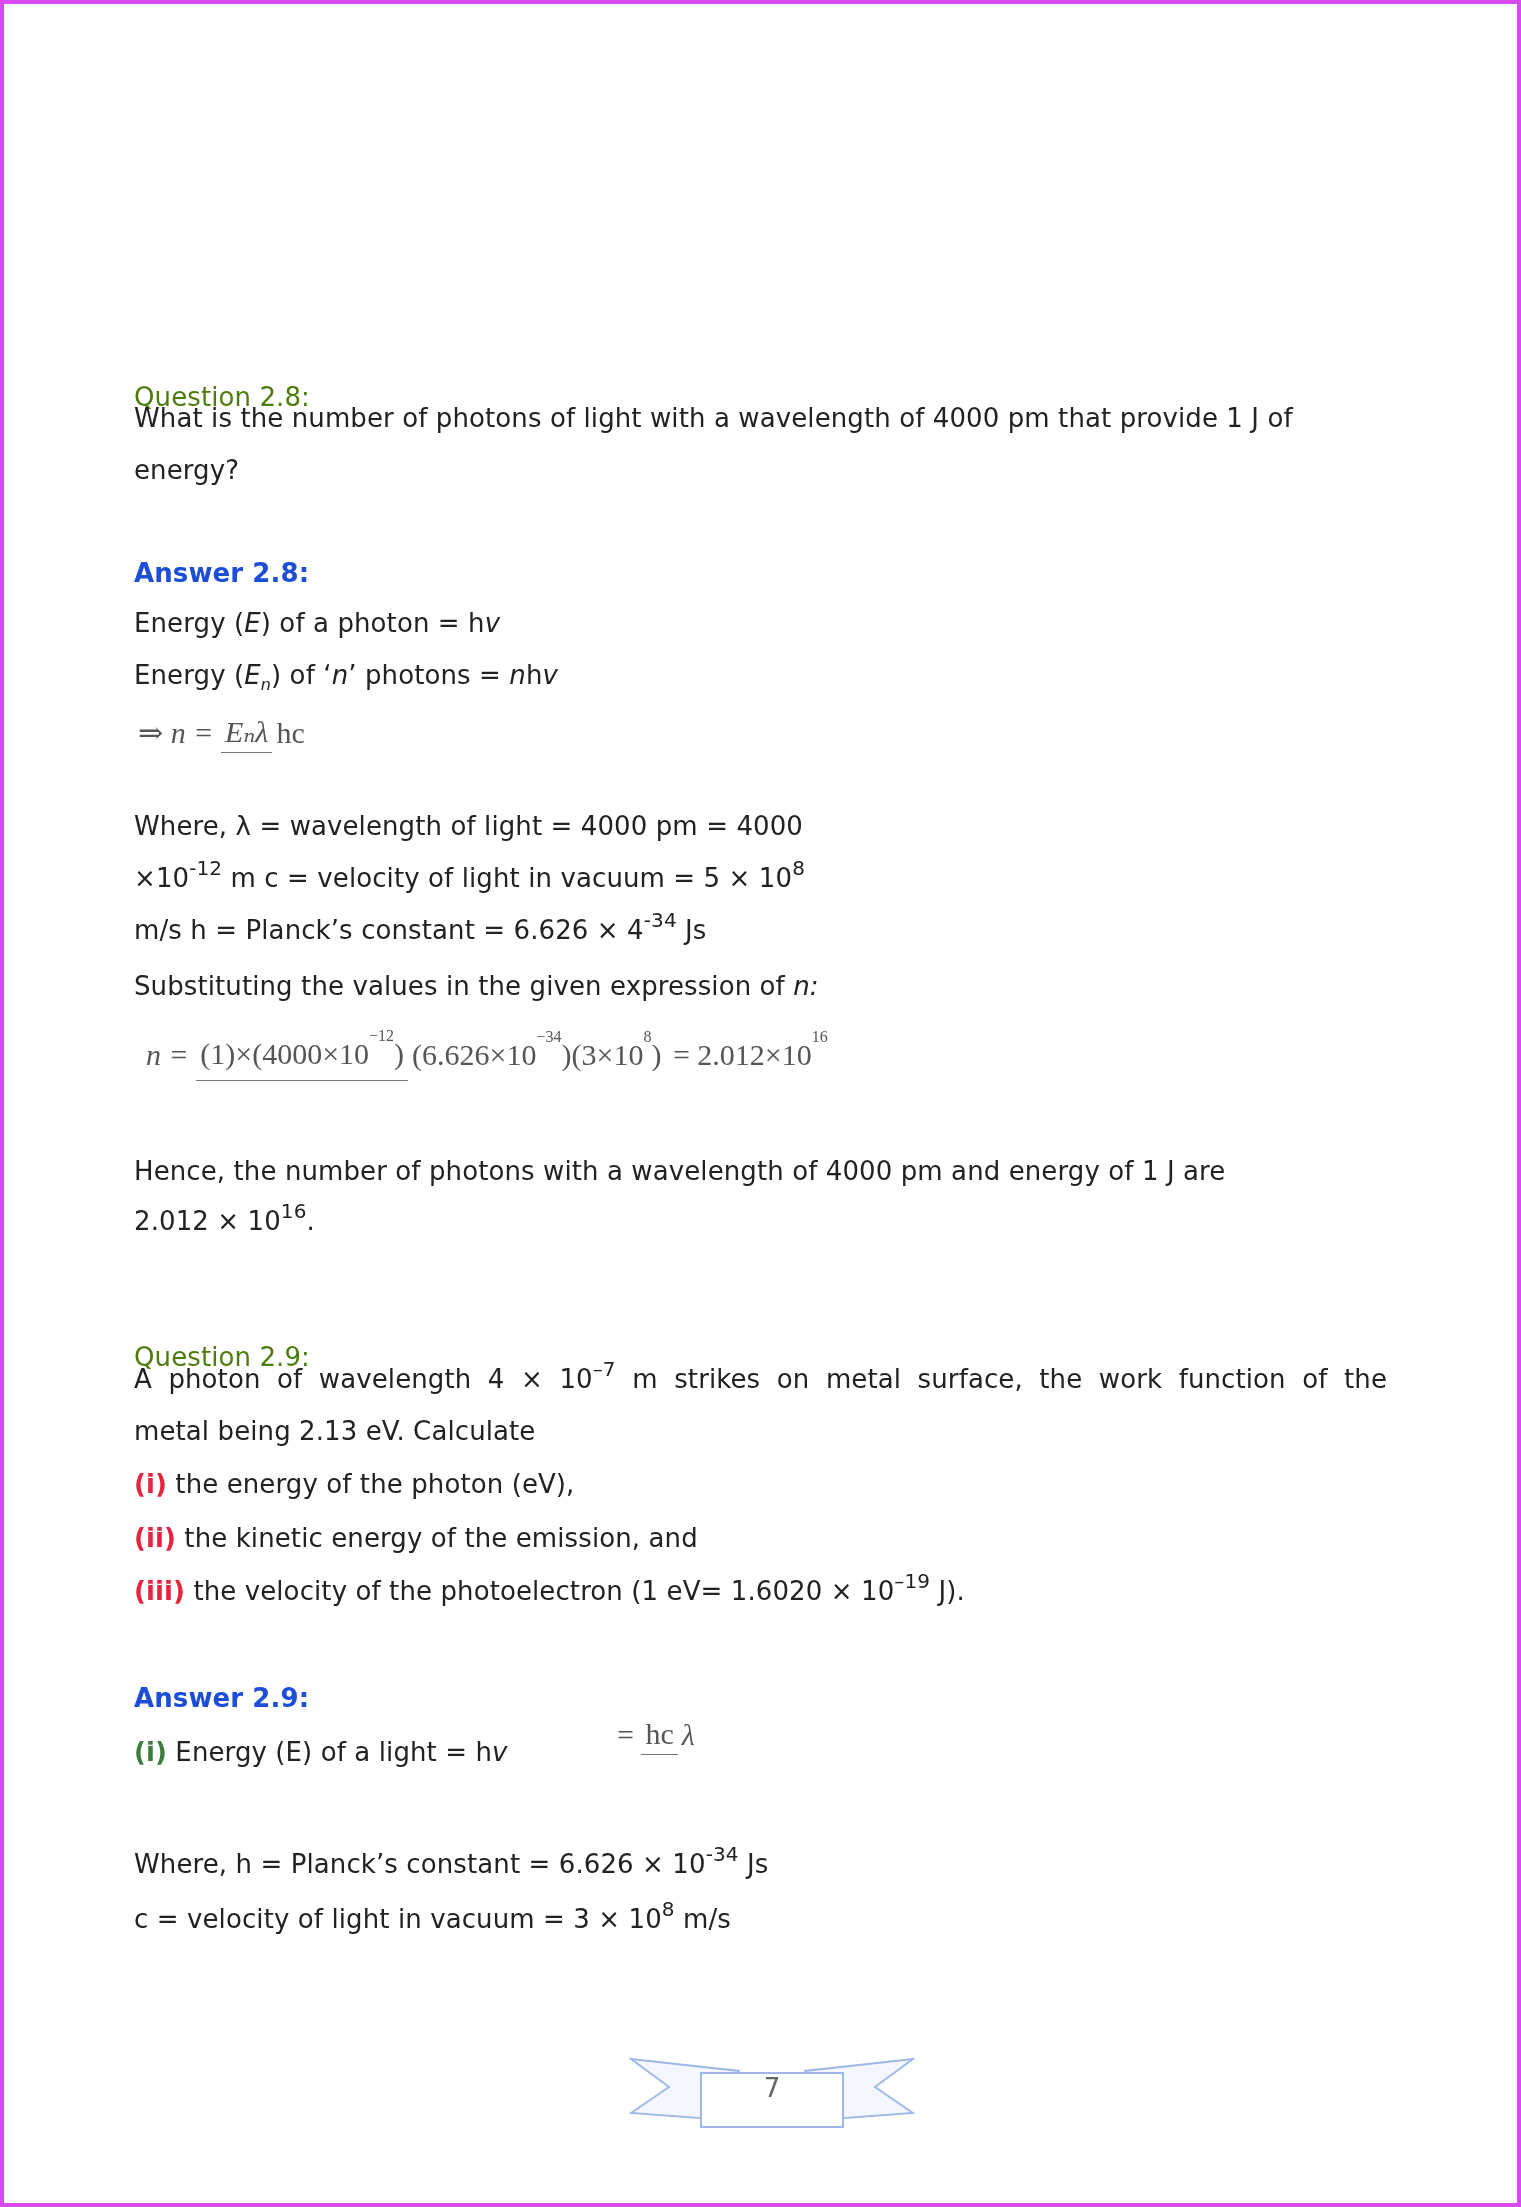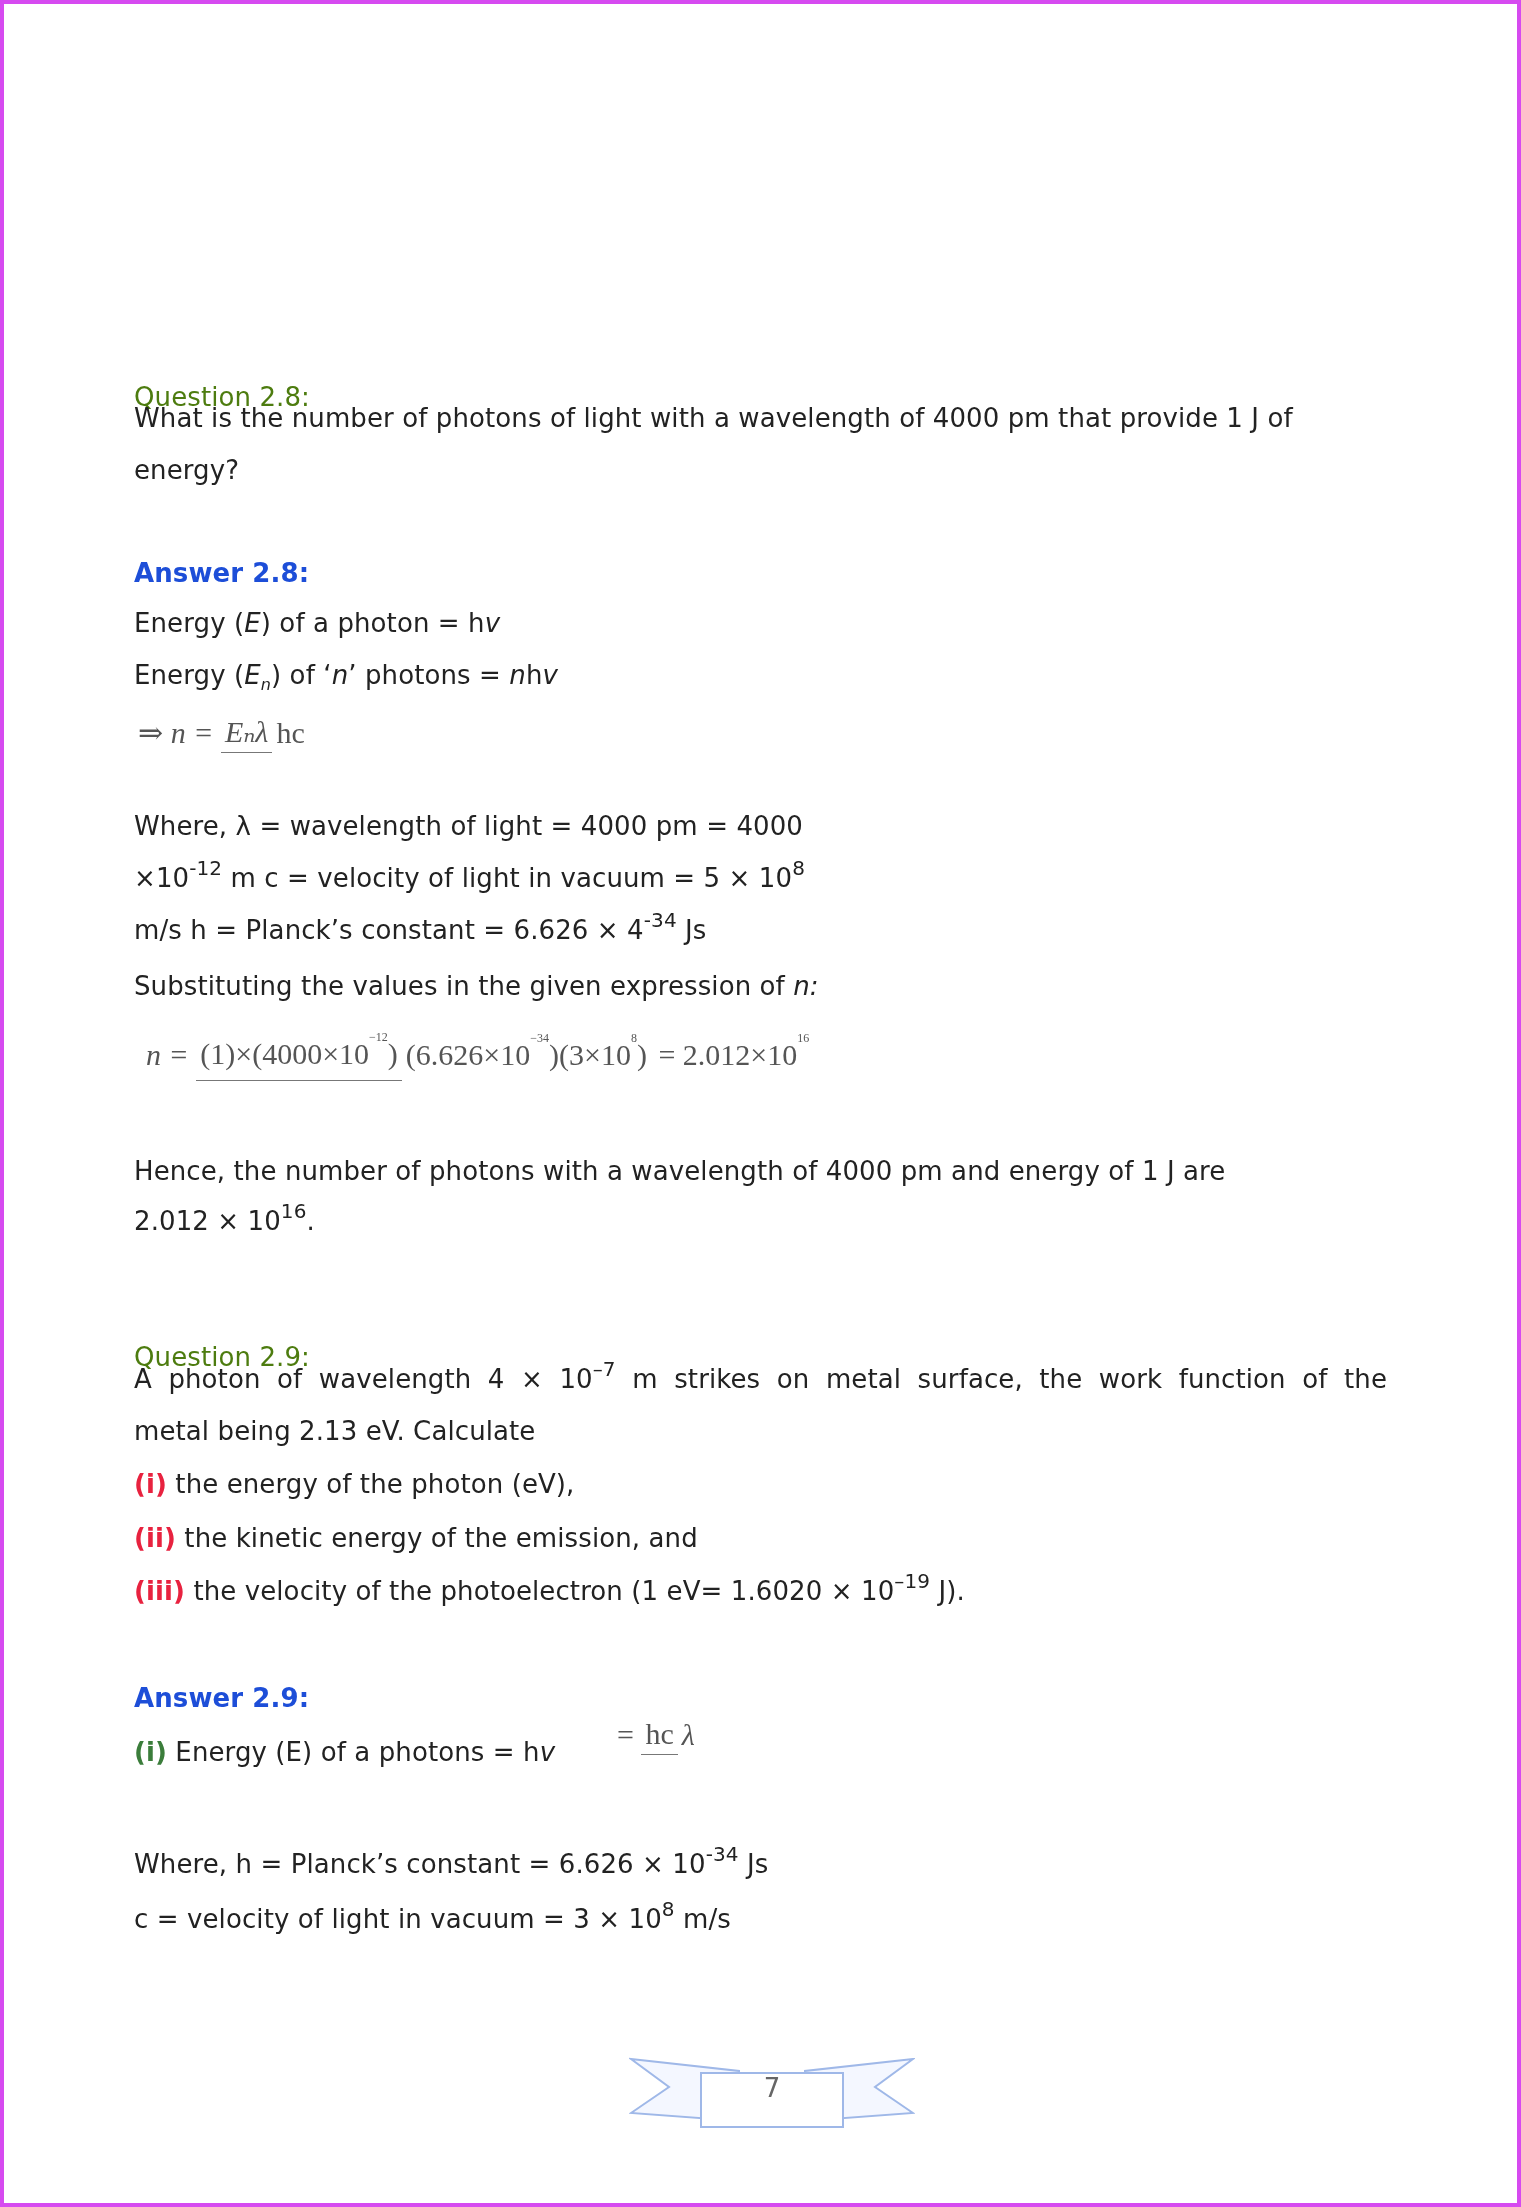--- a/index.html
+++ b/index.html
@@ -24,21 +24,21 @@
   sup { font-size: 20px; line-height: 0; position: relative; top: -2px; }
   sub { font-size: 16px; line-height: 0; }
   i { font-style: italic; }
   .math {
     position: absolute; font-family: "Liberation Serif", "DejaVu Serif", serif;
     color: #555555; font-size: 30px; white-space: nowrap;
   }
   .frac { display: inline-flex; align-items: center; vertical-align: middle; }
   .frac .num { padding: 0 4px; border-bottom: 1.5px solid #777; line-height: 40px; }
   .frac .den { padding: 0 4px; line-height: 40px; }
-  .math sup { font-size: 12px; top: -12px; }
+  .math sup { font-size: 16px; top: -12px; }
   .banner { position: absolute; left: 629px; top: 2051px; width: 286px; height: 80px; }
   .page-num {
     position: absolute; left: 0; width: 286px; top: 22px; text-align: center;
     font-family: "DejaVu Sans", sans-serif; font-size: 26px; color: #666;
   }
 </style>
 </head>
 <body>
 
 <div class="frame"></div>
@@ -77,21 +77,21 @@
 <div class="line" style="top:1205px;"><span>2.012 × 10</span><sup>16</sup><span>.</span></div>
 
 <div class="line heading-q" style="top:1312px;">Question 2.9:</div>
 <div class="line" style="top:1363px; width:1253px; text-align-last:justify;"><span>A photon of wavelength 4  ×  10</span><sup>–7</sup><span> m strikes on metal surface, the work function of the</span></div>
 <div class="line" style="top:1415px;">metal being 2.13 eV. Calculate</div>
 <div class="line" style="top:1468px;"><span class="marker-red">(i)</span><span> the energy of the photon (eV),</span></div>
 <div class="line" style="top:1522px;"><span class="marker-red">(ii)</span><span> the kinetic energy of the emission, and</span></div>
 <div class="line" style="top:1575px;"><span class="marker-red">(iii)</span><span> the velocity of the photoelectron (1 eV= 1.6020 × 10</span><sup>–19</sup><span> J).</span></div>
 
 <div class="line heading-a" style="top:1682px;">Answer 2.9:</div>
-<div class="line" style="top:1736px;"><span class="marker-green">(i)</span><span> Energy (E) of a photons = h</span><i>v</i></div>
+<div class="line" style="top:1736px;"><span class="marker-green">(i)</span><span> Energy (E) of a light = h</span><i>v</i></div>
 <div class="math" style="left:617px; top:1714px;">
   <span style="vertical-align:middle;">=</span>
   <span class="frac">
     <span class="num">hc</span>
     <span class="den" style="font-style:italic;">λ</span>
   </span>
 </div>
 <div class="line" style="top:1848px;"><span>Where, h = Planck’s constant = 6.626 × 10</span><sup>-34</sup><span> Js</span></div>
 <div class="line" style="top:1903px;"><span>c = velocity of light in vacuum = 3 × 10</span><sup>8</sup><span> m/s</span></div>
 

